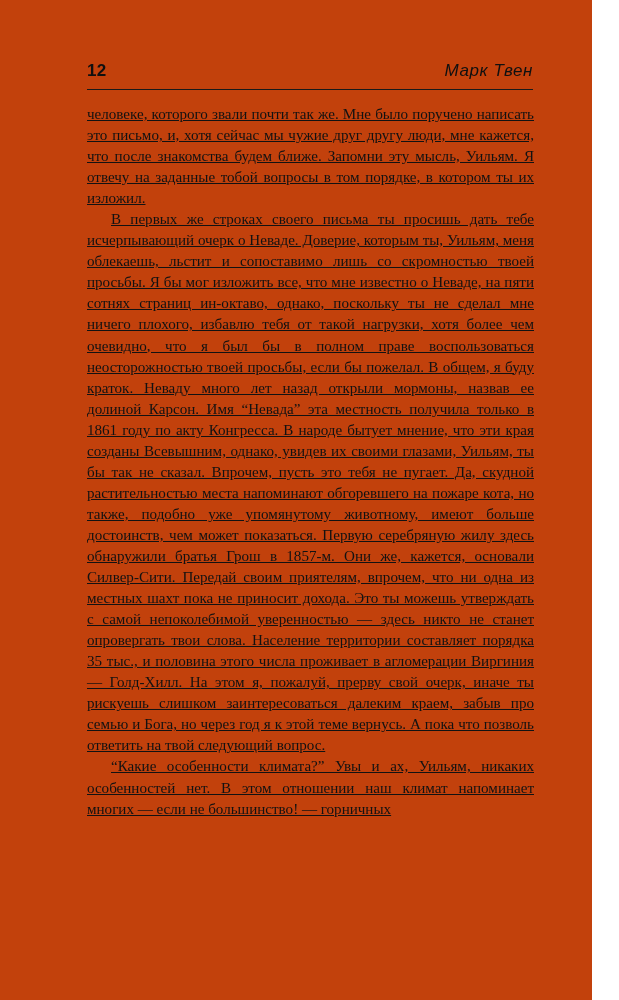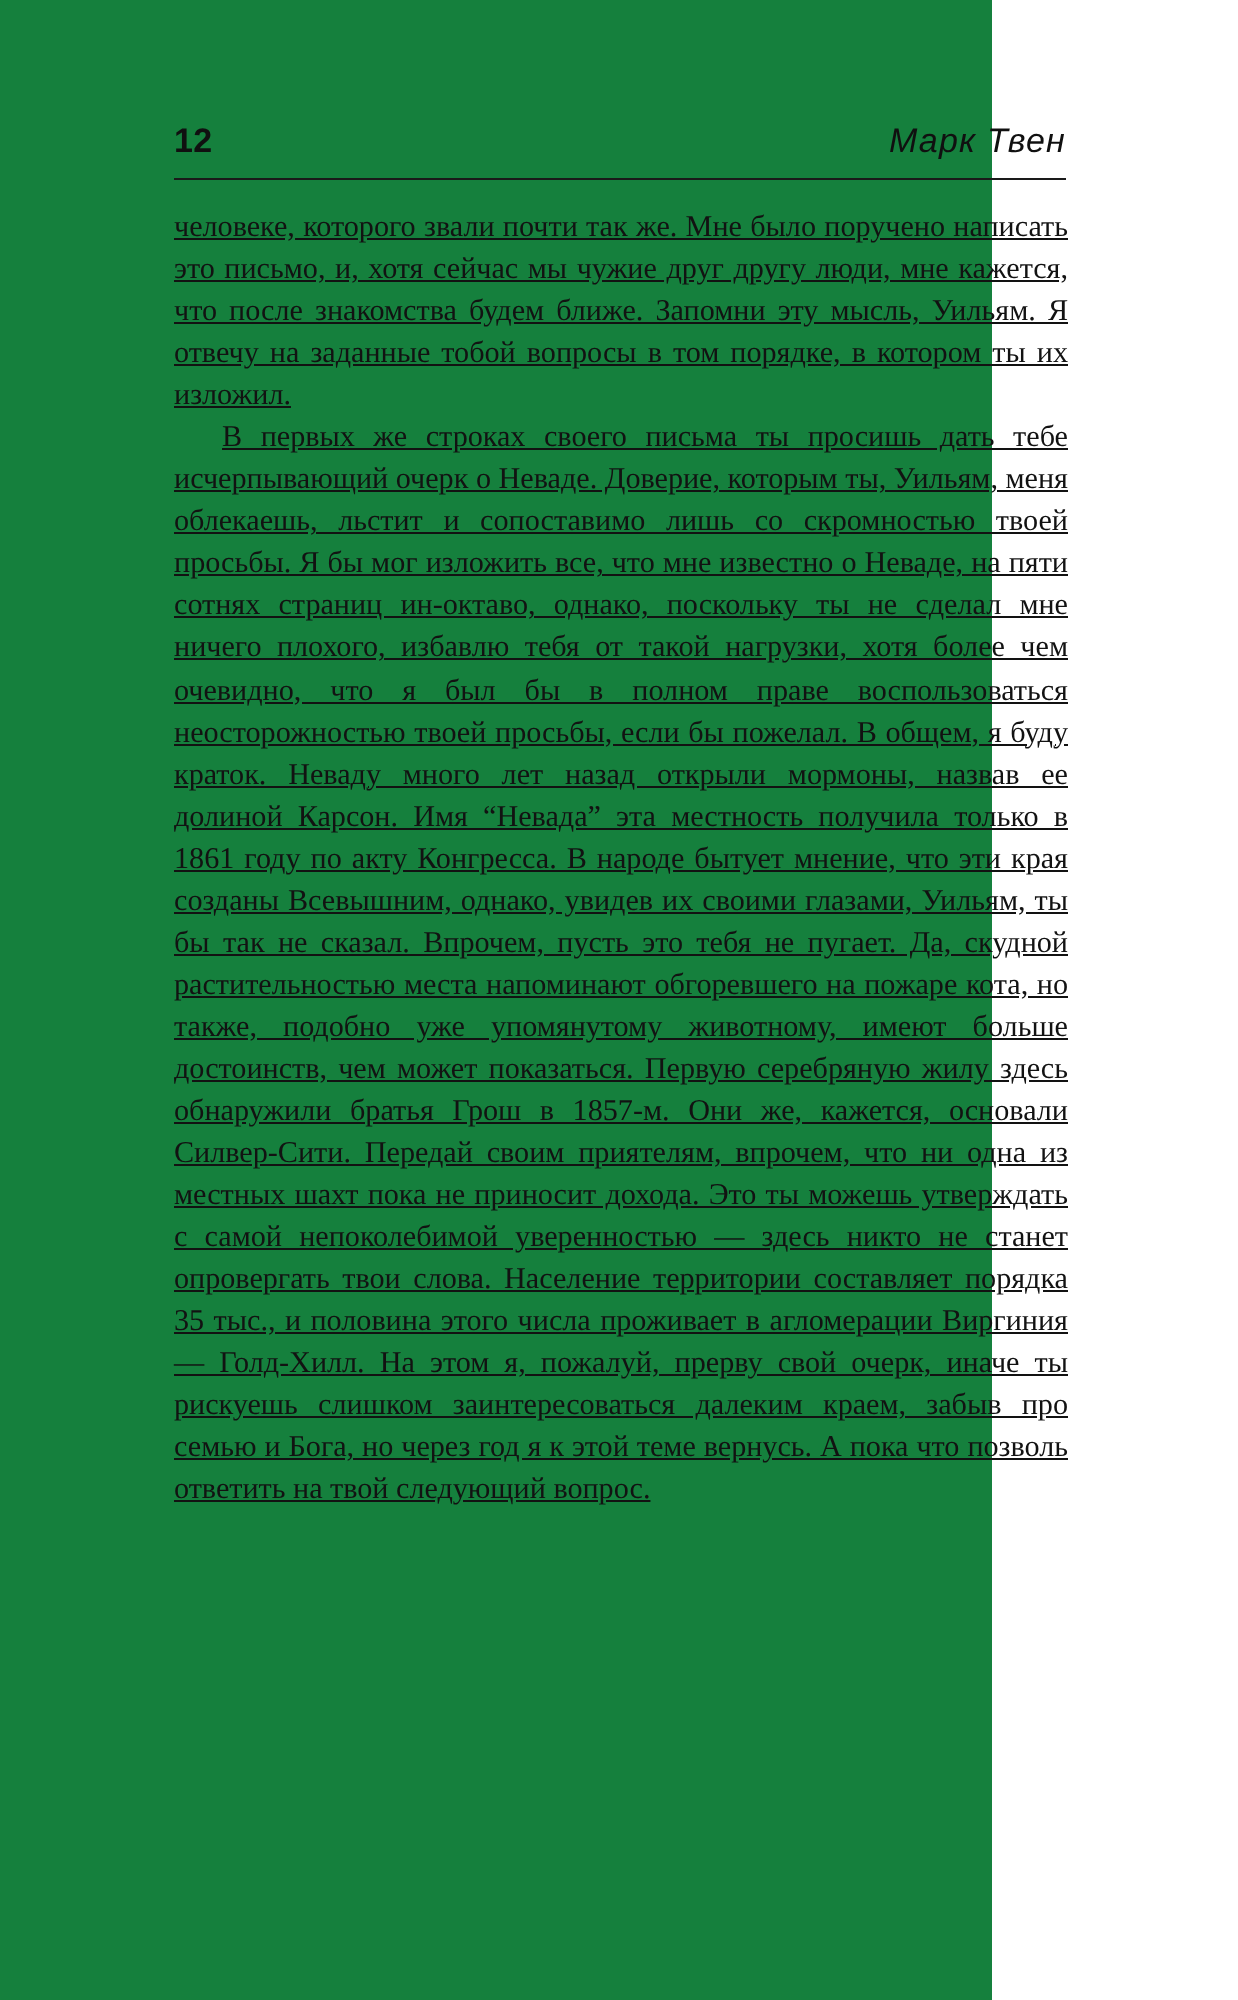--- a/index.html
+++ b/index.html
@@ -10,23 +10,23 @@
   body {
     width: 619px;
     height: 1000px;
     overflow: hidden;
     font-family: "Liberation Serif", "DejaVu Serif", serif;
     color: #121212;
   }
 
   .page {
     position: relative;
-    width: 496px;
+    width: 592px;
     height: 1000px;
-    background: #15803d;
+    background: #c2410c;
     box-sizing: border-box;
   }
 
   
   .running-head {
     position: absolute;
     left: 87px;
     top: 62px;
     width: 446px;
     display: flex;
@@ -91,15 +91,16 @@
   <div class="running-head">
     <span class="folio">12</span>
     <span class="head-title">Марк Твен</span>
   </div>
 
   <div class="head-rule"></div>
 
   <div class="body-text">
     <p>человеке, которого звали почти так же. Мне было поручено написать это письмо, и, хотя сейчас мы чужие друг другу люди, мне кажется, что после знакомства будем ближе. Запомни эту мысль, Уильям. Я отвечу на заданные тобой вопросы в том порядке, в котором ты их изложил.</p>
     <p class="indent">В первых же строках своего письма ты просишь дать тебе исчерпывающий очерк о Неваде. Доверие, которым ты, Уильям, меня облекаешь, льстит и сопоставимо лишь со скромностью твоей просьбы. Я бы мог изложить все, что мне известно о Неваде, на пяти сотнях страниц ин-октаво, однако, поскольку ты не сделал мне ничего плохого, избавлю тебя от такой нагрузки, хотя более чем очевидно, что я был бы в полном праве воспользоваться неосторожностью твоей просьбы, если бы пожелал. В общем, я буду краток. Неваду много лет назад открыли мормоны, назвав ее долиной Карсон. Имя “Невада” эта местность получила только в 1861 году по акту Конгресса. В народе бытует мнение, что эти края созданы Всевышним, однако, увидев их своими глазами, Уильям, ты бы так не сказал. Впрочем, пусть это тебя не пугает. Да, скудной растительностью места напоминают обгоревшего на пожаре кота, но также, подобно уже упомянутому животному, имеют больше достоинств, чем может показаться. Первую серебряную жилу здесь обнаружили братья Грош в 1857-м. Они же, кажется, основали Силвер-Сити. Передай своим приятелям, впрочем, что ни одна из местных шахт пока не приносит дохода. Это ты можешь утверждать с самой непоколебимой уверенностью — здесь никто не станет опровергать твои слова. Население территории составляет порядка 35 тыс., и половина этого числа проживает в агломерации Виргиния — Голд-Хилл. На этом я, пожалуй, прерву свой очерк, иначе ты рискуешь слишком заинтересоваться далеким краем, забыв про семью и Бога, но через год я к этой теме вернусь. А пока что позволь ответить на твой следующий вопрос.</p>
+    <p class="indent">“Какие особенности климата?” Увы и ах, Уильям, никаких особенностей нет. В этом отношении наш климат напоминает многих — если не большинство! — горничных</p>
   </div>
 
 </div>
 
 </body></html>

